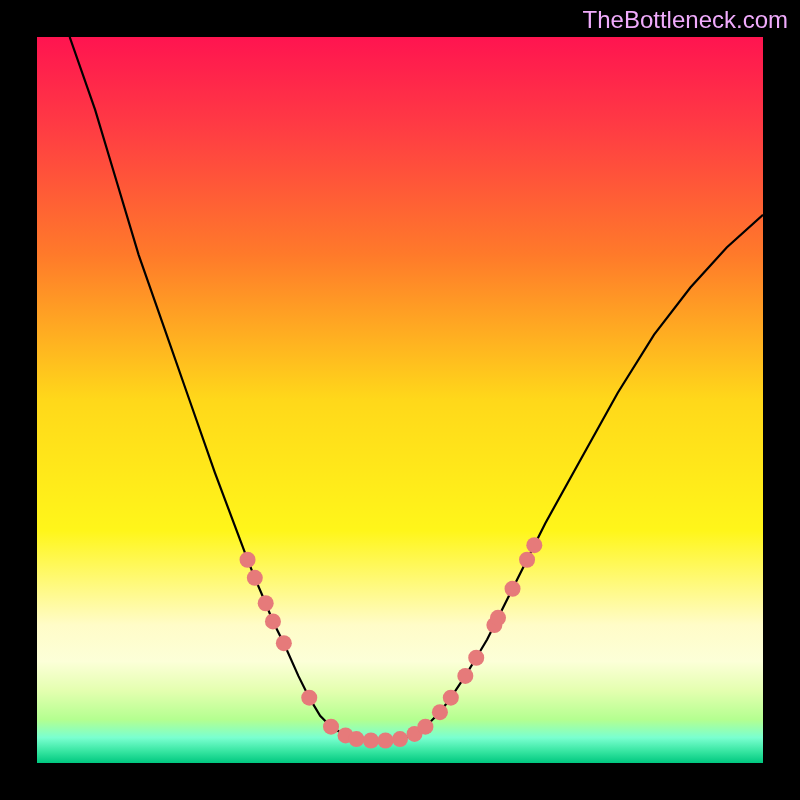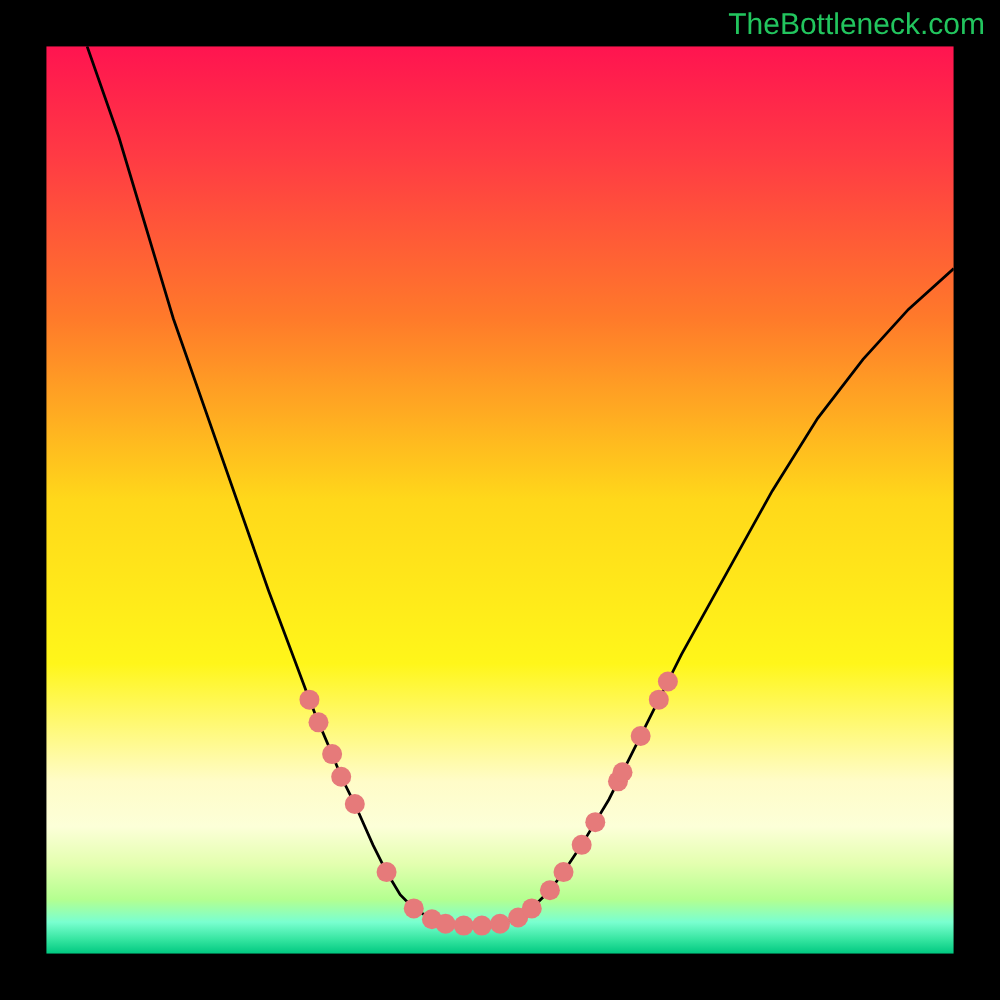--- a/index.html
+++ b/index.html
@@ -9,21 +9,21 @@
     height: 800px;
     position: relative;
     background: #000;
   }
   .watermark {
     position: absolute;
     top: 6px;
     right: 12px;
     font-family: Arial, Helvetica, sans-serif;
     font-size: 24px;
-    color: #22c55e;
+    color: #f0abfc;
     font-weight: 400;
     z-index: 10;
   }
   .plot-area {
     position: absolute;
     left: 37px;
     top: 37px;
     width: 726px;
     height: 726px;
   }

